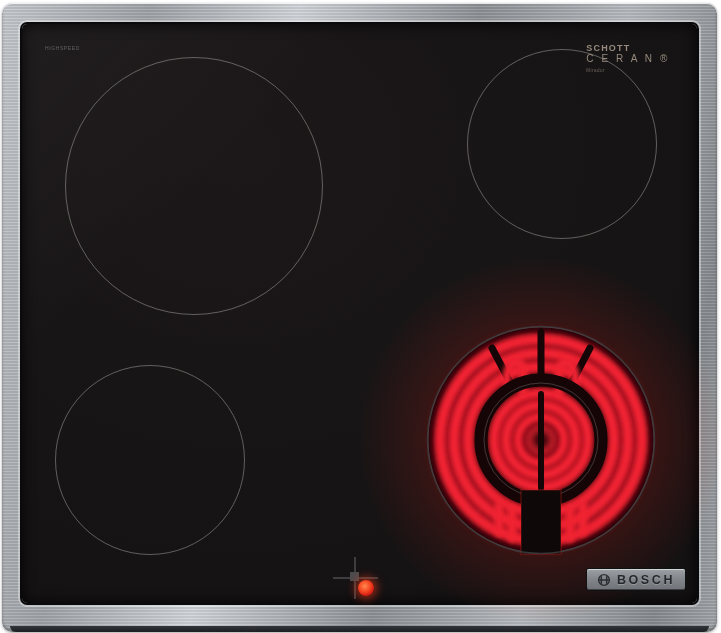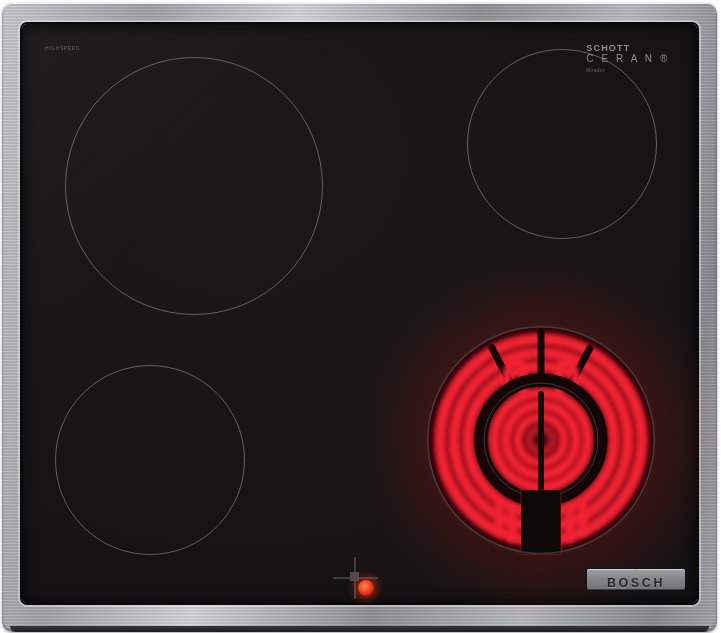--- a/index.html
+++ b/index.html
@@ -59,21 +59,21 @@
   .heat-led{
     position:absolute;left:336px;top:556px;width:16px;height:16px;border-radius:50%;
     background:radial-gradient(circle at 42% 38%, #ff8a4d 0%, #f3401f 45%, #c01010 80%, #7d0a0a 100%);
     box-shadow:0 0 9px 3px rgba(255,60,25,0.55);
   }
   
   .badge{
     position:absolute;left:565px;top:545px;width:98px;height:21px;border-radius:2px;
     background:linear-gradient(180deg,#9da1a5 0%,#84888c 45%,#6f7377 100%);
     box-shadow: inset 0 1px 0 rgba(255,255,255,0.55), inset 0 -1px 0 rgba(0,0,0,0.45), 0 0 0 1px #101113;
-    display:flex;align-items:center;justify-content:center;gap:6px;flex-direction:column;
+    display:flex;align-items:center;justify-content:center;gap:6px;
   }
   .badge .brand{
     font-size:12.5px;font-weight:bold;letter-spacing:2.6px;color:#26292c;
     text-shadow:0 1px 0 rgba(255,255,255,0.2);
   }
 </style>
 </head>
 <body>
 
 <div class="frame"></div>

